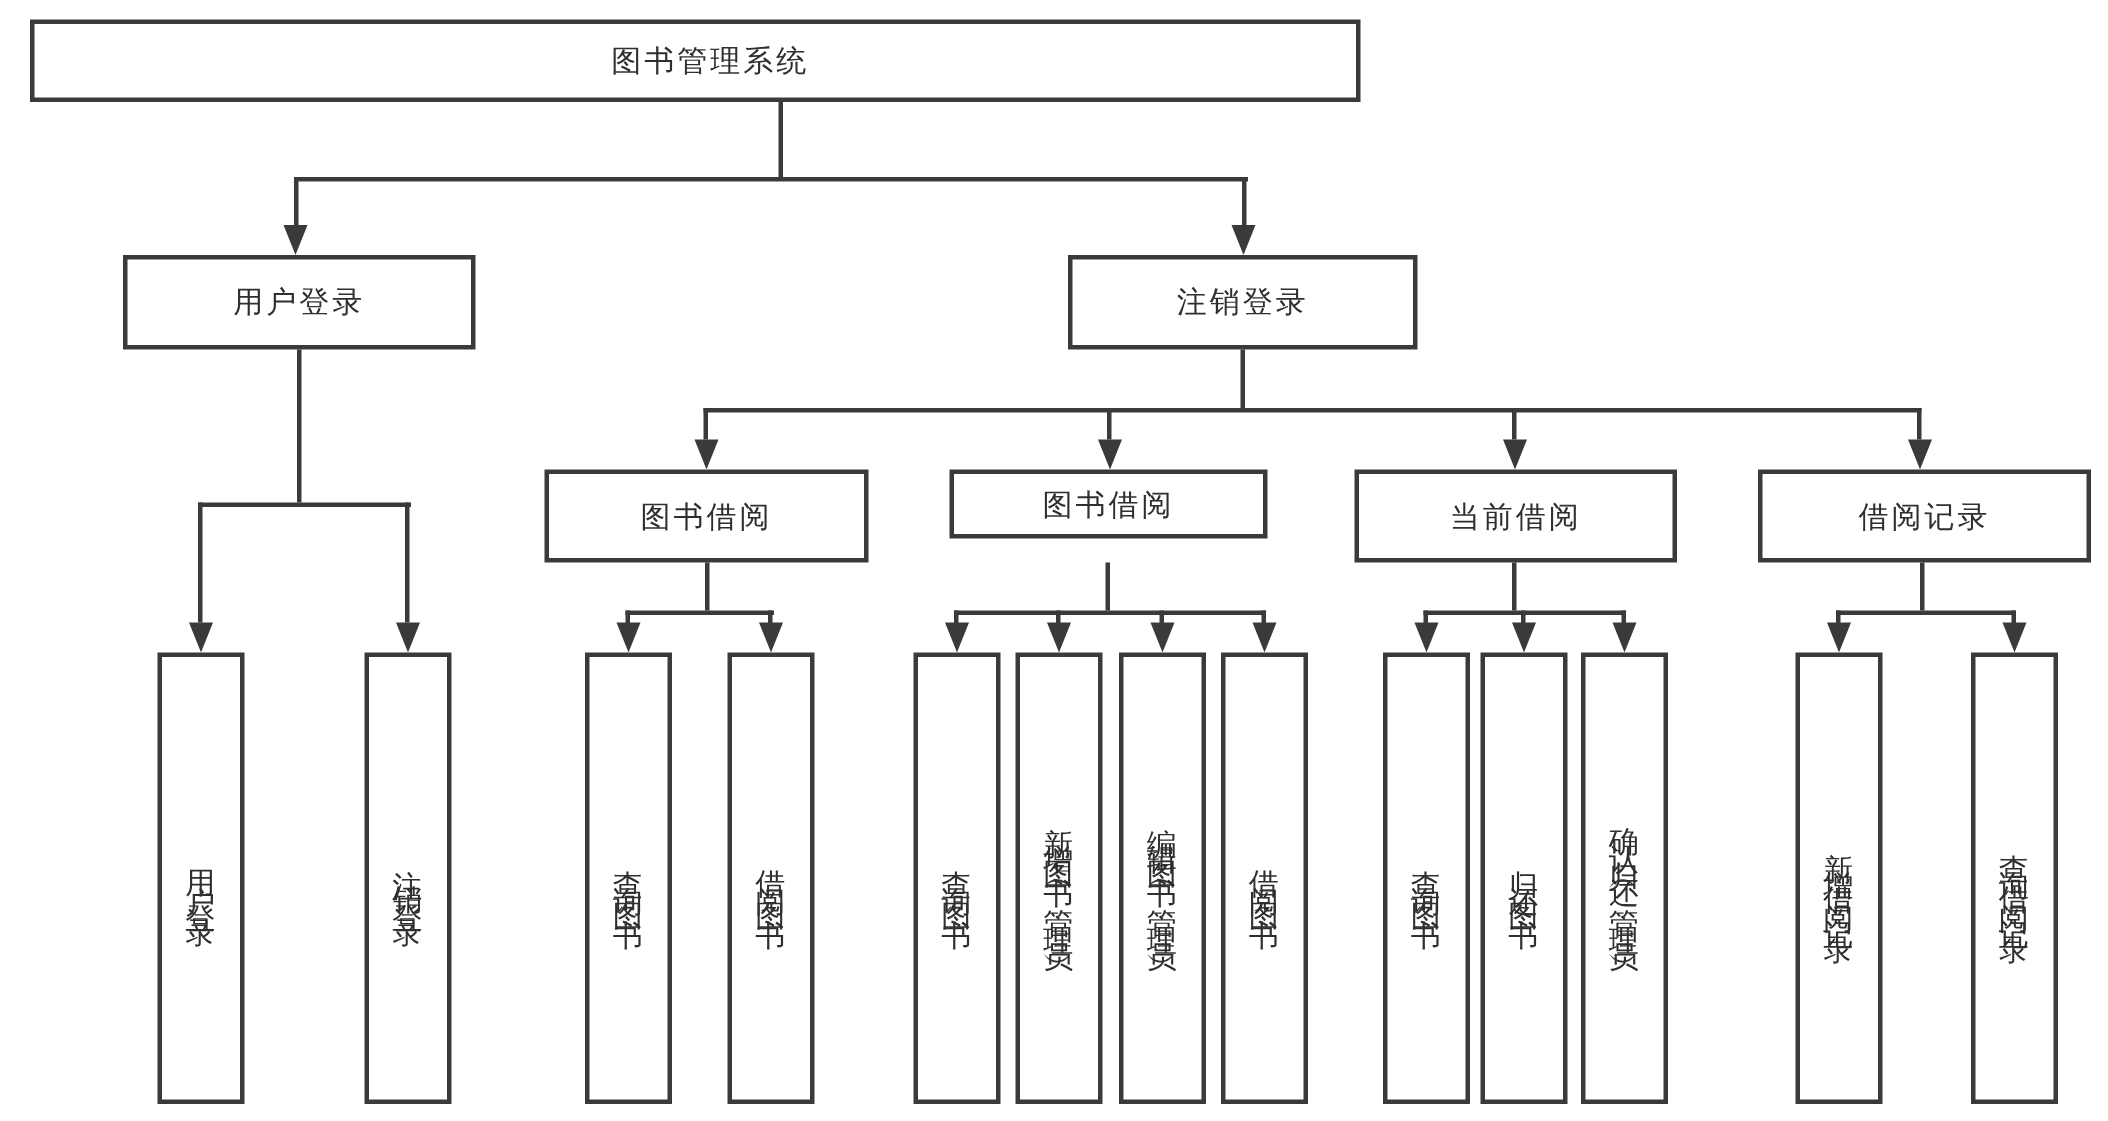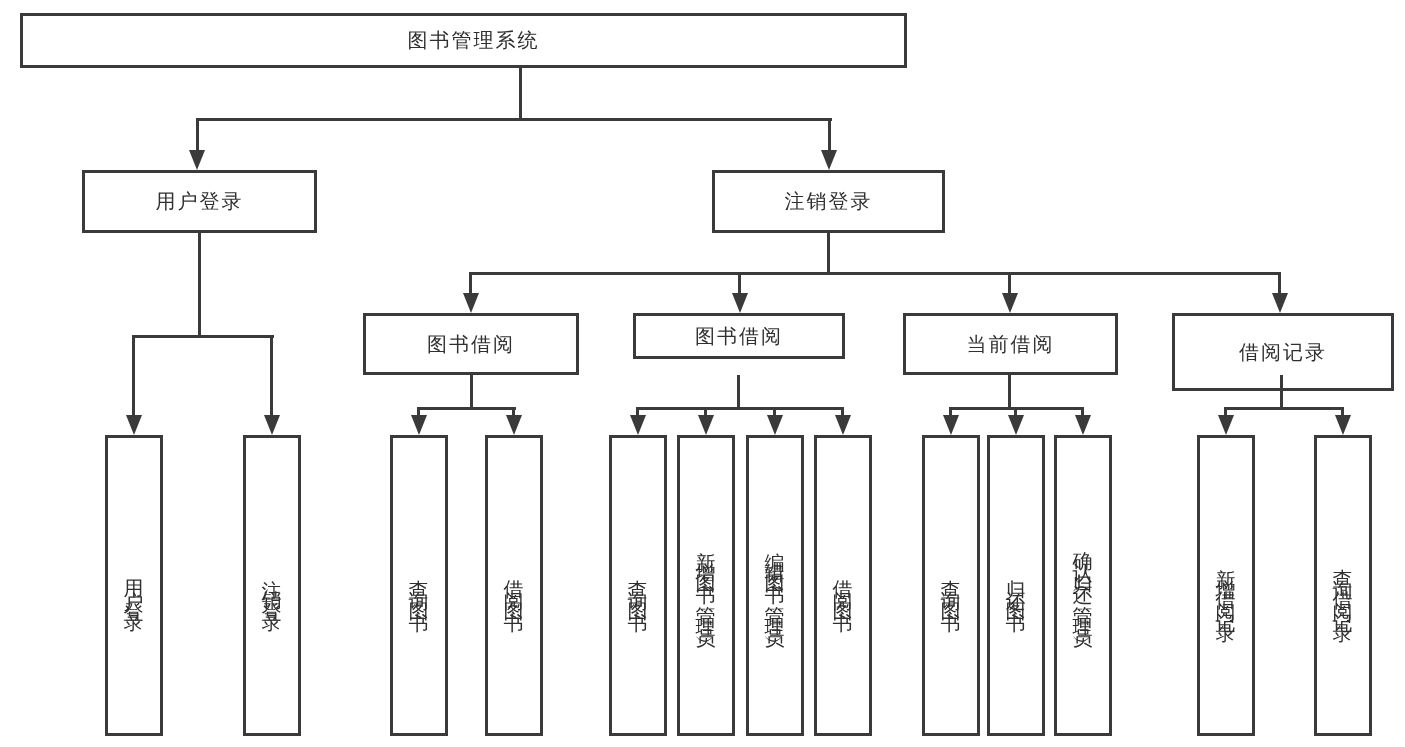--- a/index.html
+++ b/index.html
@@ -84,21 +84,21 @@
 
   <div class="box" style="left:363px;top:313px;width:216px;height:62px;">
     <span class="hlabel">图书借阅</span>
   </div>
   <div class="box" style="left:633px;top:313px;width:212px;height:46px;">
     <span class="hlabel">图书借阅</span>
   </div>
   <div class="box" style="left:903px;top:313px;width:215px;height:62px;">
     <span class="hlabel">当前借阅</span>
   </div>
-  <div class="box" style="left:1172px;top:313px;width:222px;height:78px;">
+  <div class="box" style="left:1172px;top:313px;width:222px;height:62px;">
     <span class="hlabel">借阅记录</span>
   </div>
 
   <div class="line" style="left:470px;top:375px;width:3px;height:32px;"></div>
   <div class="line" style="left:417px;top:407px;width:99px;height:3px;"></div>
   <div class="line" style="left:417px;top:407px;width:3px;height:10px;"></div>
   <div class="arrowhead" style="left:411px;top:415px;"></div>
   <div class="line" style="left:512px;top:407px;width:3px;height:10px;"></div>
   <div class="arrowhead" style="left:506px;top:415px;"></div>
 

